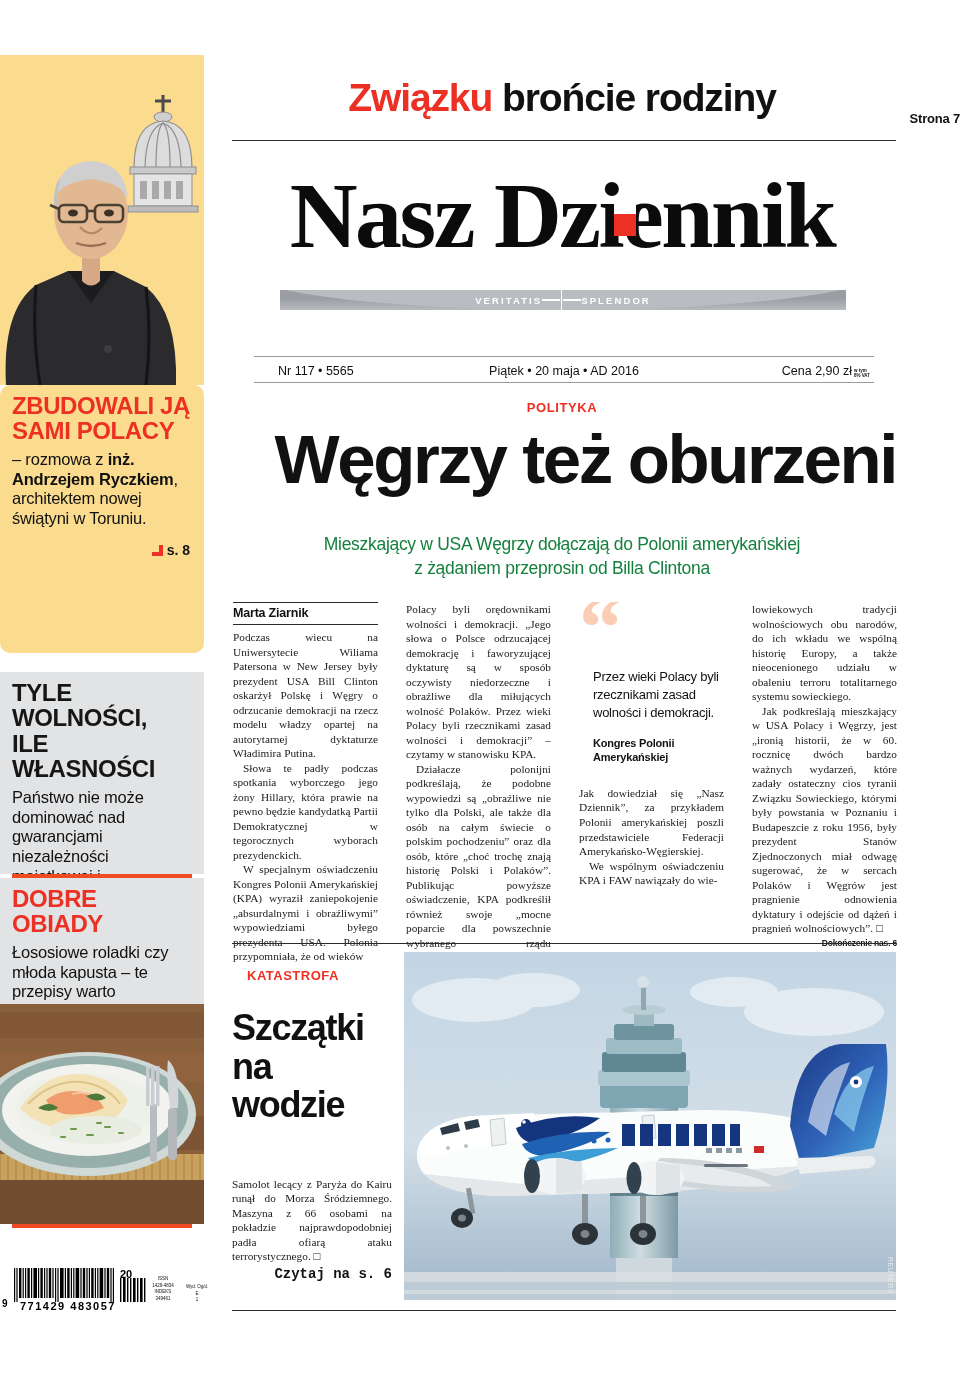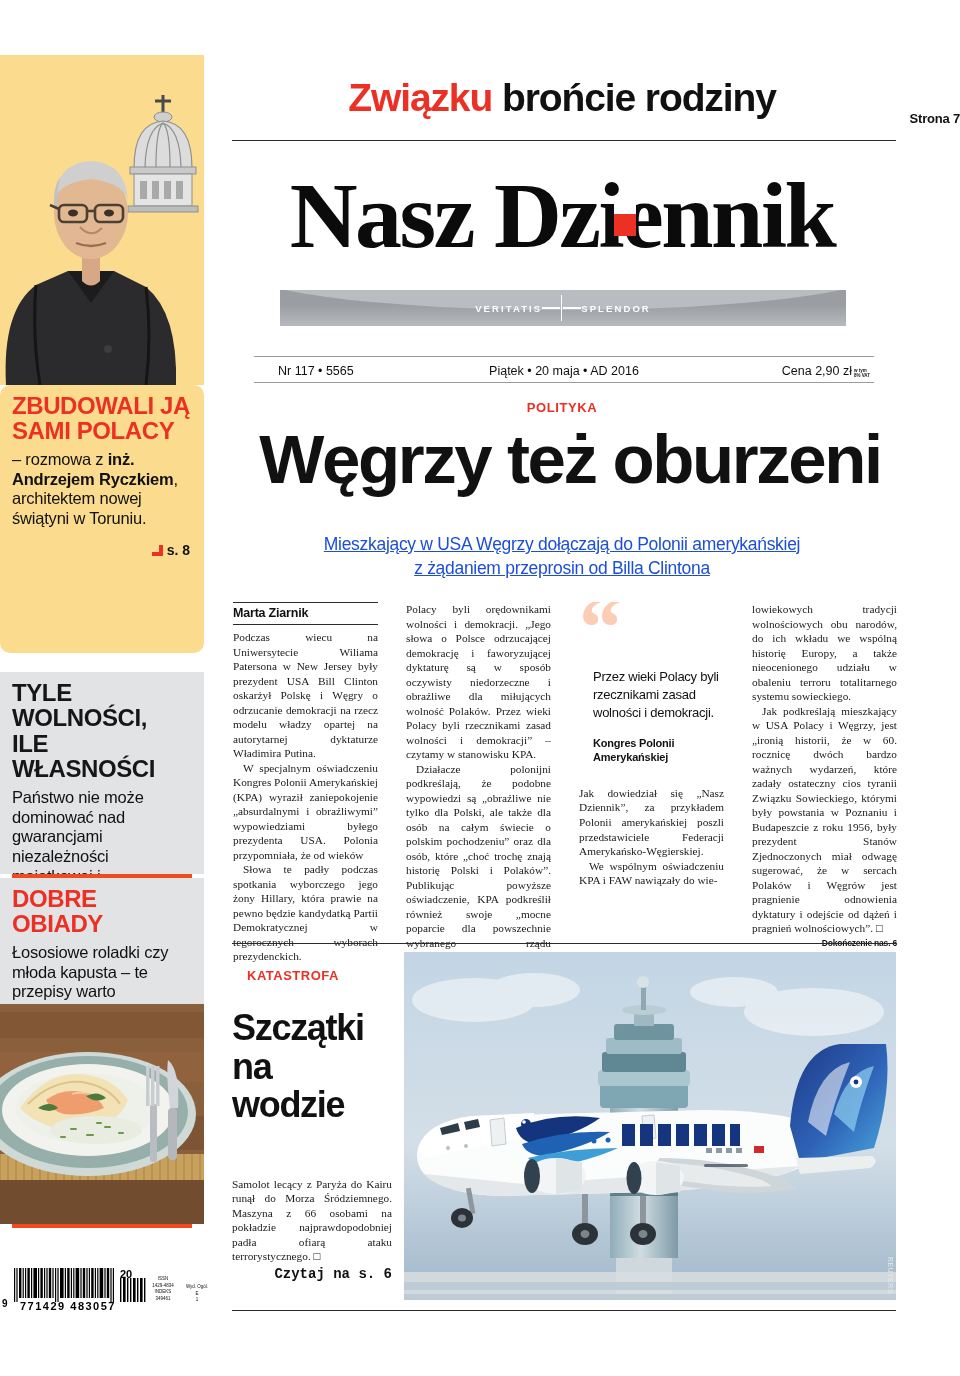--- a/index.html
+++ b/index.html
@@ -233,21 +233,21 @@
     content: "";
     position: absolute;
     left: 0; top: -14px;
     width: 22px; height: 14px;
     background: #ffffff;
   }
 
   .tagbar {
     position: absolute;
     left: 52px; top: 290px;
-    width: 566px; height: 36px;
+    width: 566px; height: 20px;
     background: linear-gradient(to bottom, #9a9da2 0%, #9a9da2 40%, #b6b9bd 100%);
     overflow: hidden;
   }
   .tagbar::before {
     content: "";
     position: absolute;
     left: -40px; top: -62px;
     width: 646px; height: 82px;
     background: #b9bcc0;
     border-radius: 50%;
@@ -316,41 +316,40 @@
     width: 668px;
     text-align: center;
     font-size: 13px;
     font-weight: 700;
     letter-spacing: 0.6px;
     color: #ed3024;
   }
 
   .headline {
     position: absolute;
-    left: 8px; top: 425px;
+    left: 0; top: 425px;
     width: 668px;
-    text-align: center;
+    text-align: right;
     font-size: 69px;
     font-weight: 700;
     letter-spacing: -2.4px;
     color: #111;
     line-height: 1.02;
     white-space: nowrap;
   }
 
   .subhead {
     position: absolute;
     left: 24px; top: 533px;
     width: 620px;
     text-align: center;
     font-size: 17.5px;
     line-height: 1.35;
-    color: #1d4ed8;
+    color: #15803d;
     letter-spacing: -0.3px;
-    text-decoration: underline;
   }
 
   
   .cols {
     position: absolute;
     left: 5px; top: 602px;
     width: 664px;
     height: 330px;
     display: flex;
     gap: 28px;
@@ -775,22 +774,22 @@
       <div>z żądaniem przeprosin od Billa Clintona</div>
     </div>
 
     <div class="cols">
 
       <div class="col">
         <div class="byline-rule"></div>
         <div class="byline">Marta Ziarnik</div>
         <div class="body-txt">
           <p class="first">Podczas wiecu na Uniwersytecie Wiliama Patersona w New Jersey były prezydent USA Bill Clinton oskarżył Polskę i Węgry o odrzucanie demokracji na rzecz modelu władzy opartej na autorytarnej dyktaturze Władimira Putina.</p>
+          <p>Słowa te padły podczas spotkania wyborczego jego żony Hillary, która prawie na pewno będzie kandydatką Partii Demokratycznej w tegorocznych wyborach prezydenckich.</p>
           <p>W specjalnym oświadczeniu Kongres Polonii Amerykańskiej (KPA) wyraził zaniepokojenie „absurdalnymi i obraźliwymi” wypowiedziami byłego prezydenta USA. Polonia przypomniała, że od wieków</p>
-          <p>Słowa te padły podczas spotkania wyborczego jego żony Hillary, która prawie na pewno będzie kandydatką Partii Demokratycznej w tegorocznych wyborach prezydenckich.</p>
         </div>
       </div>
 
       <div class="col">
         <div class="body-txt">
           <p class="first">Polacy byli orędownikami wolności i demokracji. „Jego słowa o Polsce odrzucającej demokrację i faworyzującej dyktaturę są w sposób oczywisty niedorzeczne i obraźliwe dla miłujących wolność Polaków. Przez wieki Polacy byli rzecznikami zasad wolności i demokracji” – czytamy w stanowisku KPA.</p>
           <p>Działacze polonijni podkreślają, że podobne wypowiedzi są „obraźliwe nie tylko dla Polski, ale także dla osób na całym świecie o polskim pochodzeniu” oraz dla osób, które „choć trochę znają historię Polski i Polaków”. Publikując powyższe oświadczenie, KPA podkreślił również swoje „mocne poparcie dla powszechnie wybranego rządu demokratycznej Polski”.</p>
         </div>
       </div>
 

